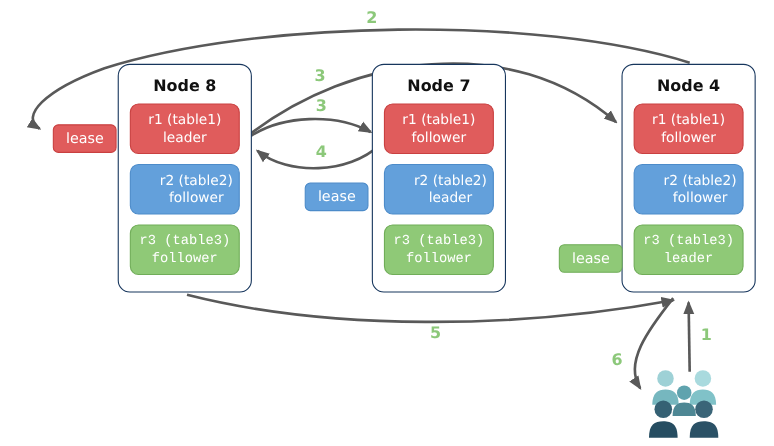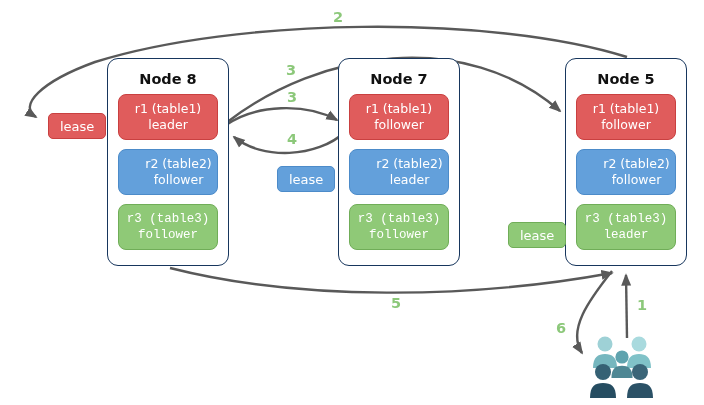--- a/index.html
+++ b/index.html
@@ -115,21 +115,21 @@
       <span>r2 (table2)</span>
       <span>leader</span>
     </div>
     <div class="replica green">
       <span>r3 (table3)</span>
       <span>follower</span>
     </div>
   </div>
 
   <div class="node" style="left:565px">
-    <div class="node-title">Node 5</div>
+    <div class="node-title">Node 4</div>
     <div class="replica red">
       <span>r1 (table1)</span>
       <span>follower</span>
     </div>
     <div class="replica blue">
       <span>r2 (table2)</span>
       <span>follower</span>
     </div>
     <div class="replica green">
       <span>r3 (table3)</span>

